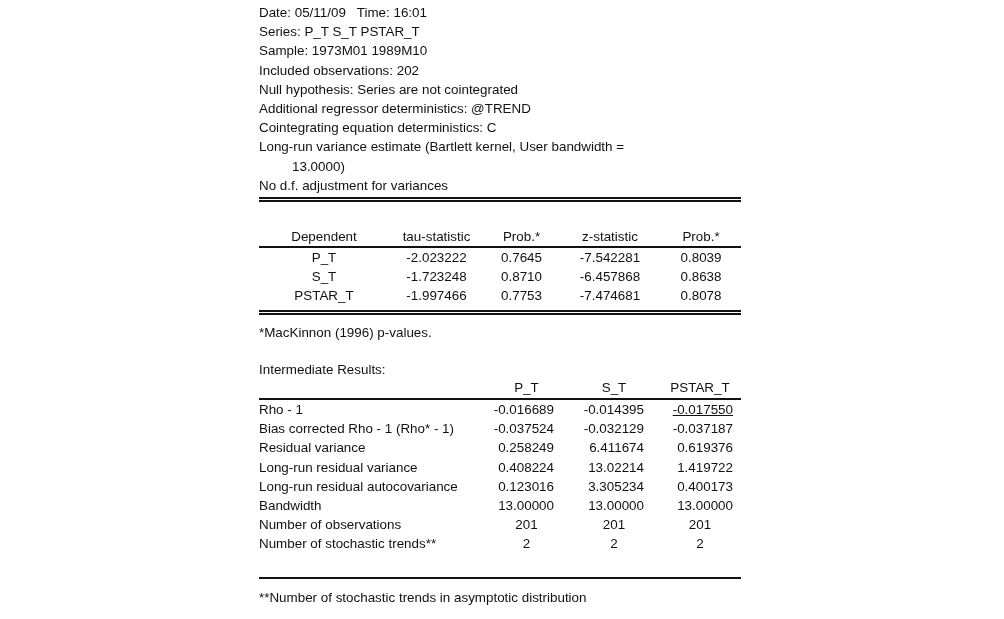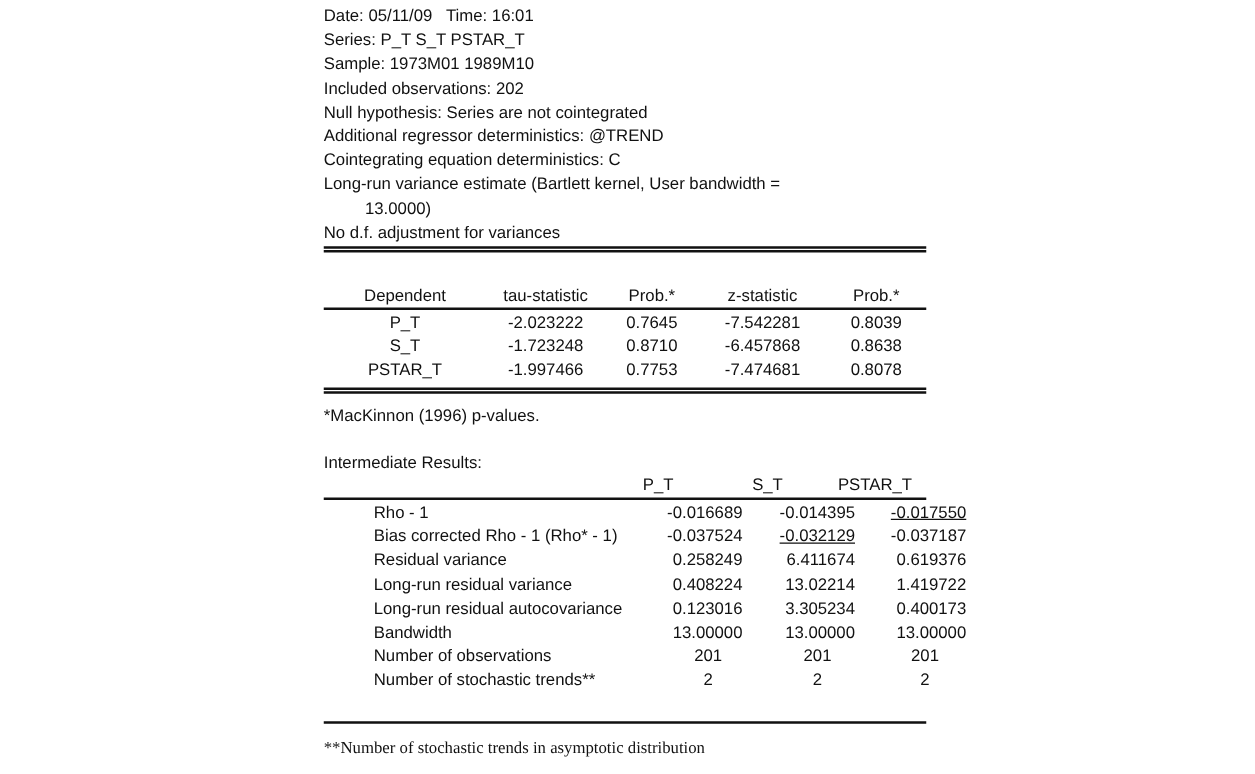--- a/index.html
+++ b/index.html
@@ -85,32 +85,32 @@
       <tr>
     <td style="width:225px;"></td>
     <td class="c" style="width:85px;">P_T</td>
     <td class="c" style="width:90px;">S_T</td>
     <td class="c" style="width:82px;">PSTAR_T</td>
   </tr>
 </tbody>
   </table>
 <div class="sgl" style="left:259px; width:482px; top:398px;"></div>
 
-<table class="abs" style="left:259px; top:400px; width:482px;margin-left:40px;">
+<table class="abs" style="left:259px; top:400px; width:482px;">
   <tbody>
       <tr>
     <td style="width:225px;">Rho - 1</td>
     <td class="r" style="width:70px; padding-right:15px;">-0.016689</td>
     <td class="r" style="width:75px; padding-right:15px;">-0.014395</td>
     <td class="r" style="width:74px; padding-right:8px;text-decoration:underline;">-0.017550</td>
   </tr>
   <tr>
     <td>Bias corrected Rho - 1 (Rho* - 1)</td>
     <td class="r" style="padding-right:15px;">-0.037524</td>
-    <td class="r" style="padding-right:15px;text-decoration:underline;">-0.032129</td>
+    <td class="r" style="padding-right:15px;">-0.032129</td>
     <td class="r" style="padding-right:8px;">-0.037187</td>
   </tr>
   <tr>
     <td>Residual variance</td>
     <td class="r" style="padding-right:15px;">0.258249</td>
     <td class="r" style="padding-right:15px;">6.411674</td>
     <td class="r" style="padding-right:8px;">0.619376</td>
   </tr>
   <tr>
     <td>Long-run residual variance</td>
@@ -139,13 +139,13 @@
   <tr>
     <td>Number of stochastic trends**</td>
     <td class="c">2</td>
     <td class="c">2</td>
     <td class="c">2</td>
   </tr>
 </tbody>
   </table>
 <div class="sgl" style="left:259px; width:482px; top:577px;"></div>
 
-<div class="abs line" style="left:259px; top:588px;font-family:Liberation Serif, serif;">**Number of stochastic trends in asymptotic distribution</div>
+<div class="abs line" style="left:259px; top:588px;">**Number of stochastic trends in asymptotic distribution</div>
 
 </body></html>

